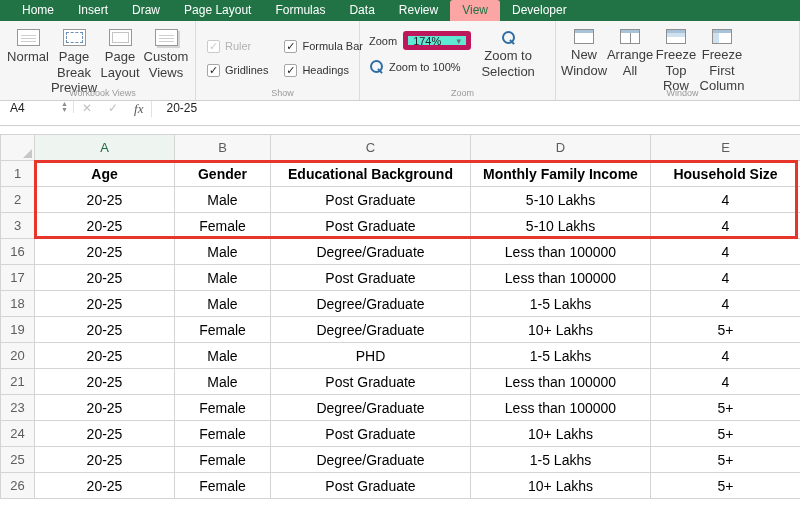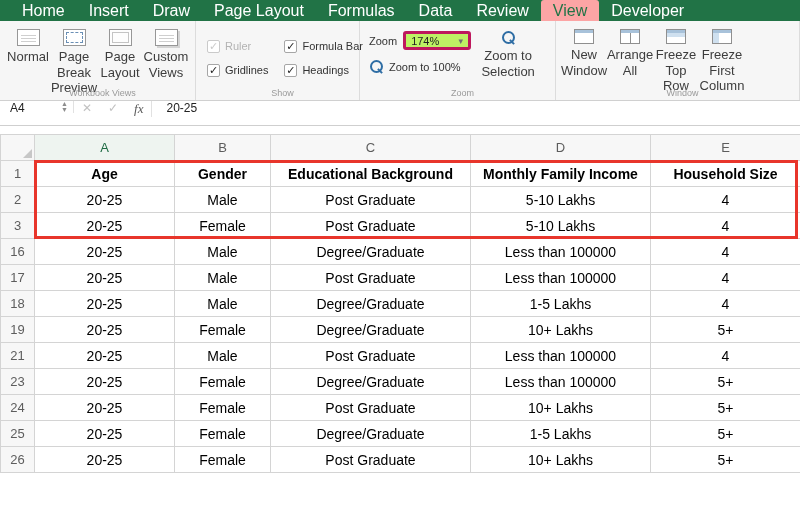--- a/index.html
+++ b/index.html
@@ -2,21 +2,21 @@
 <html style="--ribbon-green: #217346; --annotation-red: #E8352B; --grid-line: #D4D4D4; --header-bg: #F7F7F7;"><head>
 <meta charset="utf-8">
 <style>
   *{margin:0;padding:0;box-sizing:border-box}
   html,body{width:800px;height:516px;overflow:hidden;background:#fff;
     font-family:"Liberation Sans",sans-serif;-webkit-font-smoothing:antialiased}
   .screen{position:relative;width:800px;height:516px;overflow:hidden}
 
   
   .tabbar{height:21px;background:var(--ribbon-green,#217346);display:flex;align-items:stretch;padding-left:10px}
-  .tab{color:#fff;font-size:16px;line-height:21px;padding:0 12px;white-space:nowrap;cursor:default}
+  .tab{color:#fff;font-size:12px;line-height:21px;padding:0 12px;white-space:nowrap;cursor:default}
   .tab.active{background:#fca5a5;color:var(--ribbon-green,#217346);border-radius:3px 3px 0 0}
 
   
   .ribbon{height:80px;background:#f6f6f6;border-bottom:1px solid #d0d0d0;display:flex}
   .group{position:relative;border-right:1px solid #dcdcdc;padding:5px 5px 14px 5px}
   .caption{position:absolute;left:10px;right:0;bottom:2px;text-align:center;font-size:9px;color:#9a9a9a;white-space:nowrap}
   .g-views{width:196px}.g-show{width:164px}.g-zoom{width:196px}.g-window{flex:1}
   .btnrow{display:flex;height:100%;align-items:flex-start}
   .vbtn{display:flex;flex-direction:column;align-items:center;gap:3px;width:46px;padding-top:3px;cursor:default}
   .vlabel{font-size:13px;color:#3d3d3d;text-align:center;line-height:1.2}
@@ -44,21 +44,21 @@
   .chk{display:flex;align-items:center;gap:5px;font-size:11px;color:#333;white-space:nowrap}
   .box{width:13px;height:13px;border:1px solid #a6a6a6;background:#fff;border-radius:2px;display:flex;
        align-items:center;justify-content:center;font-size:11px;line-height:1;color:#222;flex:none}
   .chk.disabled .chk-label{color:#b3b3b3}
   .chk.disabled .box{border-color:#cacaca;color:#cacaca}
 
   
   .zoom-body{display:flex;gap:10px;padding:2px 2px 0 4px}
   .zoom-col{display:flex;flex-direction:column;gap:10px;padding-top:3px}
   .zoom-row{display:flex;align-items:center;gap:6px;font-size:11px;color:#333;white-space:nowrap}
-  .combo{background:#bef264;border:3px solid #be185d;border-radius:3px;width:68px;height:19px;display:flex;
+  .combo{background:#5eead4;border:5px solid #be185d;border-radius:3px;width:68px;height:19px;display:flex;
          align-items:center;justify-content:space-between;padding:0 5px;font-size:11px;color:#222}
   .chev{color:#707070;font-size:9px}
   .zoom-sel{width:54px}
 
   
   .formula-row{height:25px;border-bottom:1px solid #cfcfcf;display:flex;align-items:flex-start;background:#fff}
   .name-box{width:56px;display:flex;align-items:center;padding-left:10px;font-size:12px;color:#222}
   .stepper{display:flex;flex-direction:column;justify-content:center;font-size:7px;color:#8d8d8d;line-height:6px;
            padding:0 5px;border-right:1px solid #e1e1e1}
   .fi{display:flex;align-items:center;font-size:12px;color:#c2c2c2;padding:0 8px}
@@ -284,20 +284,28 @@
           </tr>
           <tr>
             <td class="rowhead">19</td>
             <td class="cell">20-25</td>
             <td class="cell">Female</td>
             <td class="cell">Degree/Graduate</td>
             <td class="cell">10+ Lakhs</td>
             <td class="cell">5+</td>
           </tr>
           <tr>
+            <td class="rowhead">20</td>
+            <td class="cell">20-25</td>
+            <td class="cell">Male</td>
+            <td class="cell">PHD</td>
+            <td class="cell">1-5 Lakhs</td>
+            <td class="cell">4</td>
+          </tr>
+          <tr>
             <td class="rowhead">21</td>
             <td class="cell">20-25</td>
             <td class="cell">Male</td>
             <td class="cell">Post Graduate</td>
             <td class="cell">Less than 100000</td>
             <td class="cell">4</td>
           </tr>
           <tr>
             <td class="rowhead">23</td>
             <td class="cell">20-25</td>

